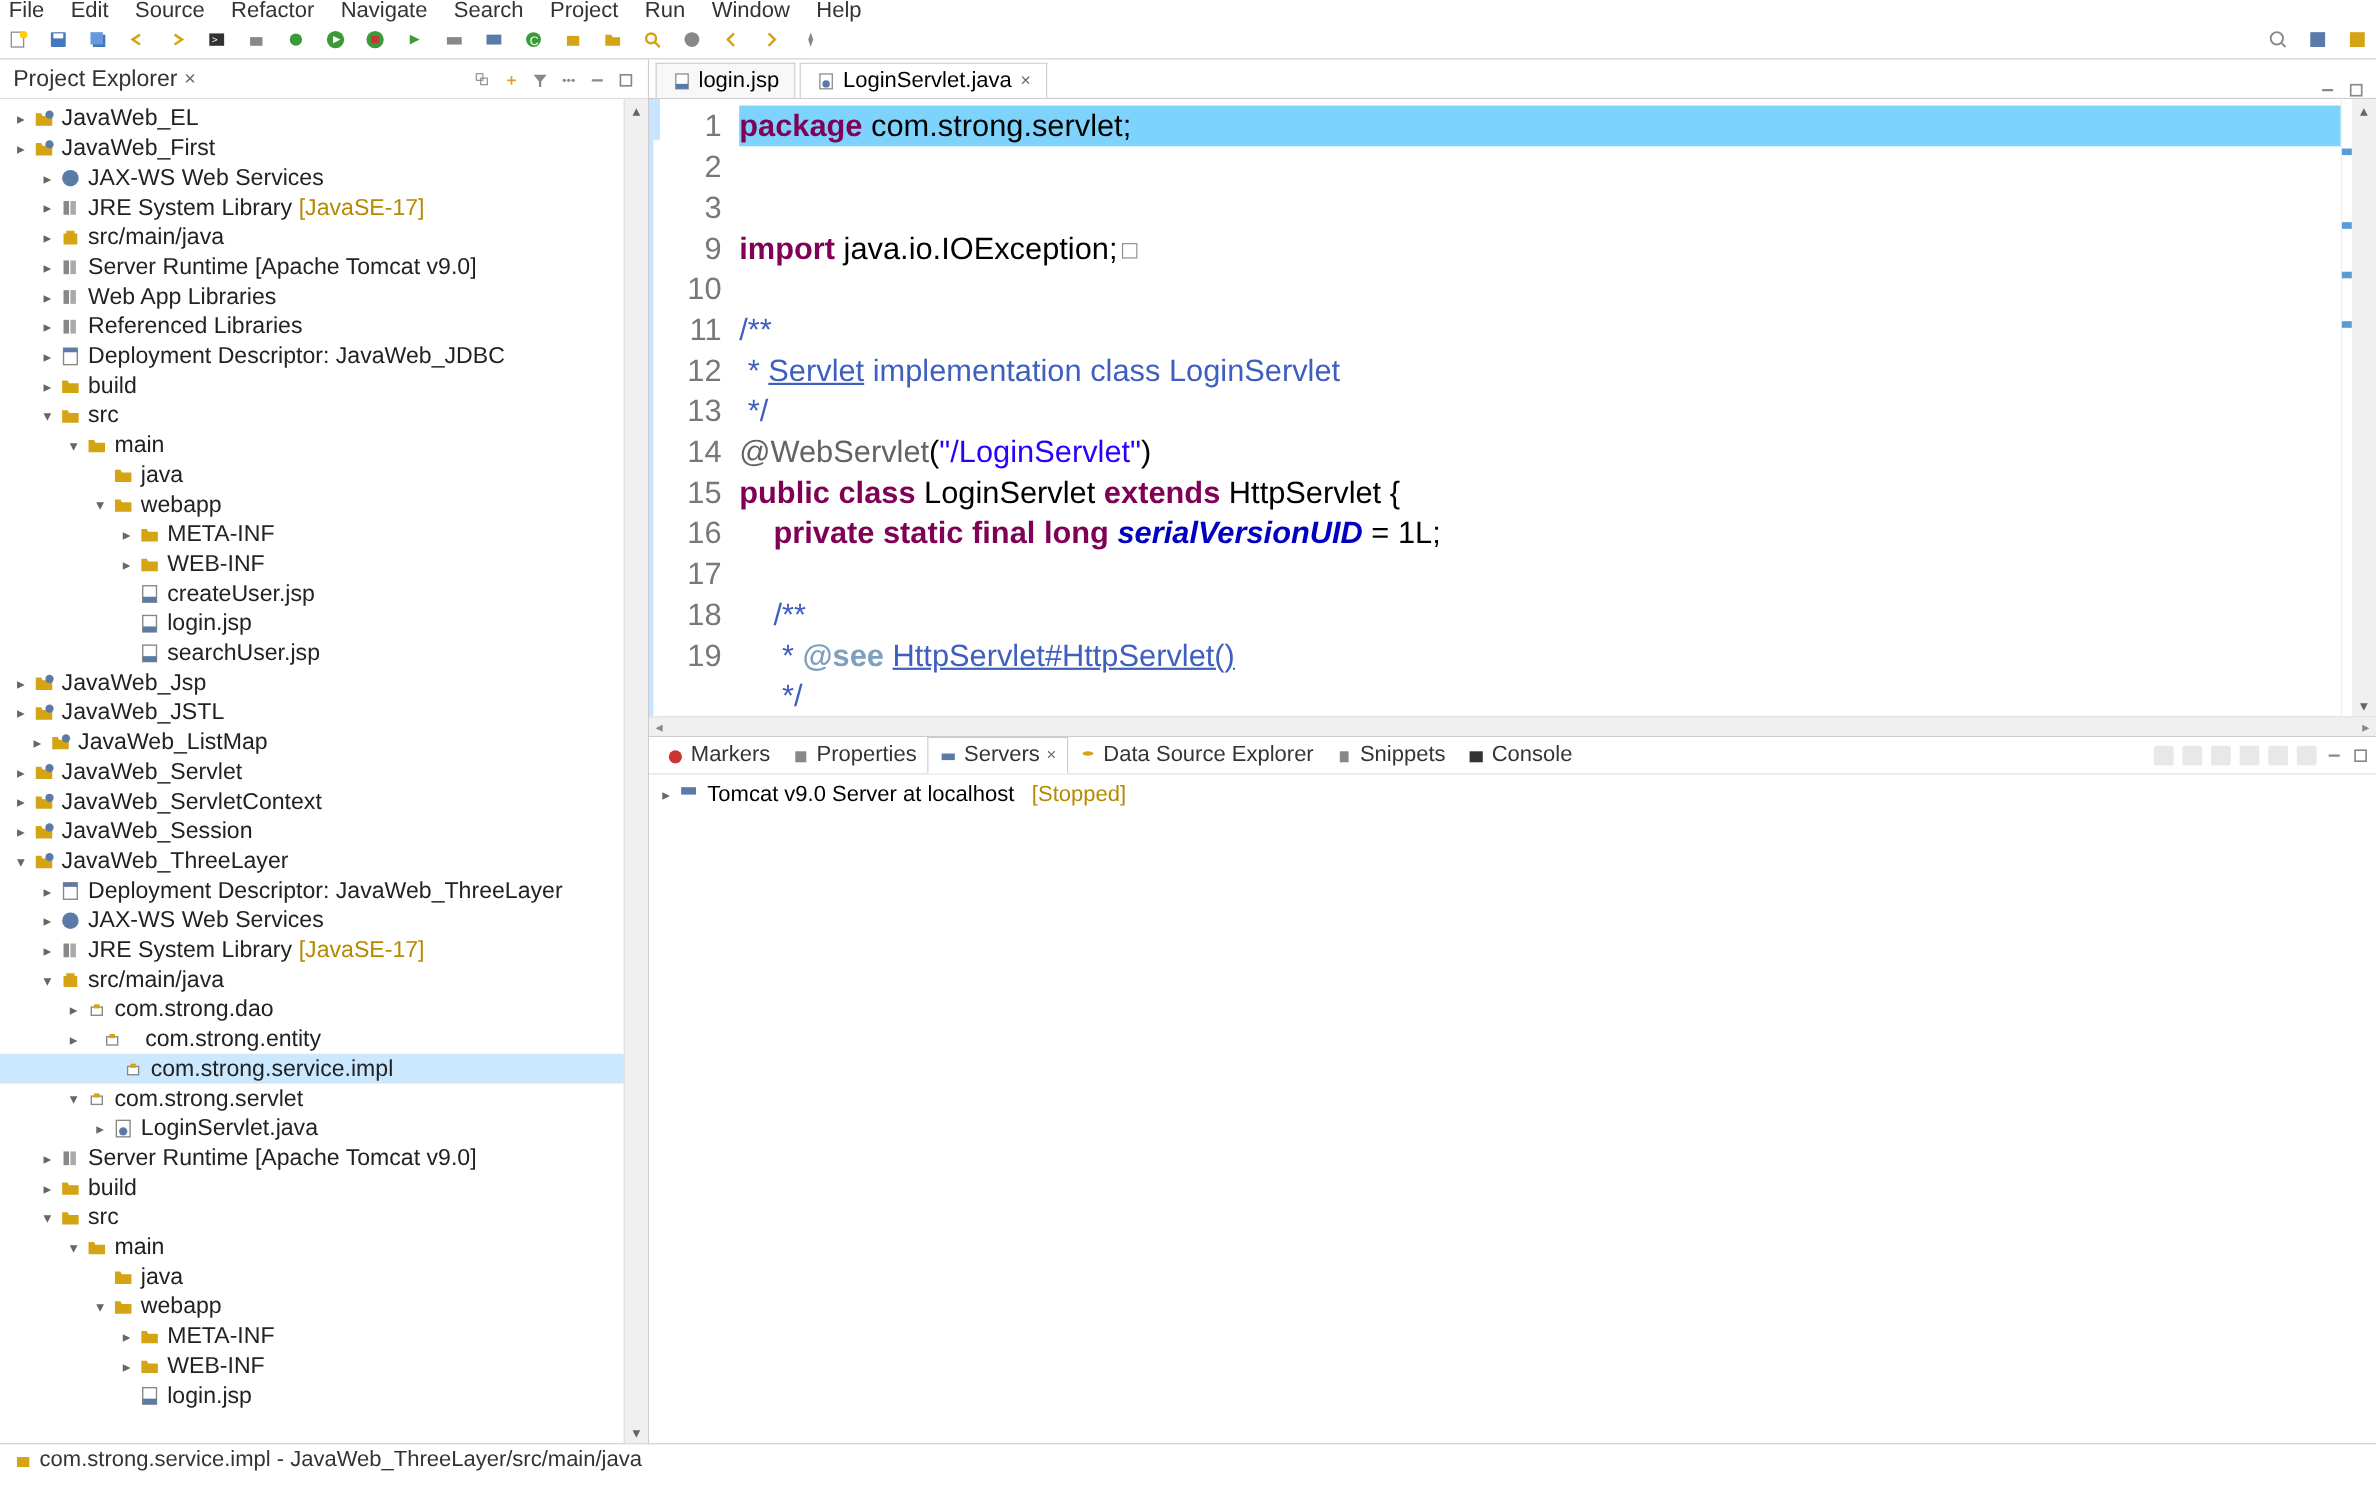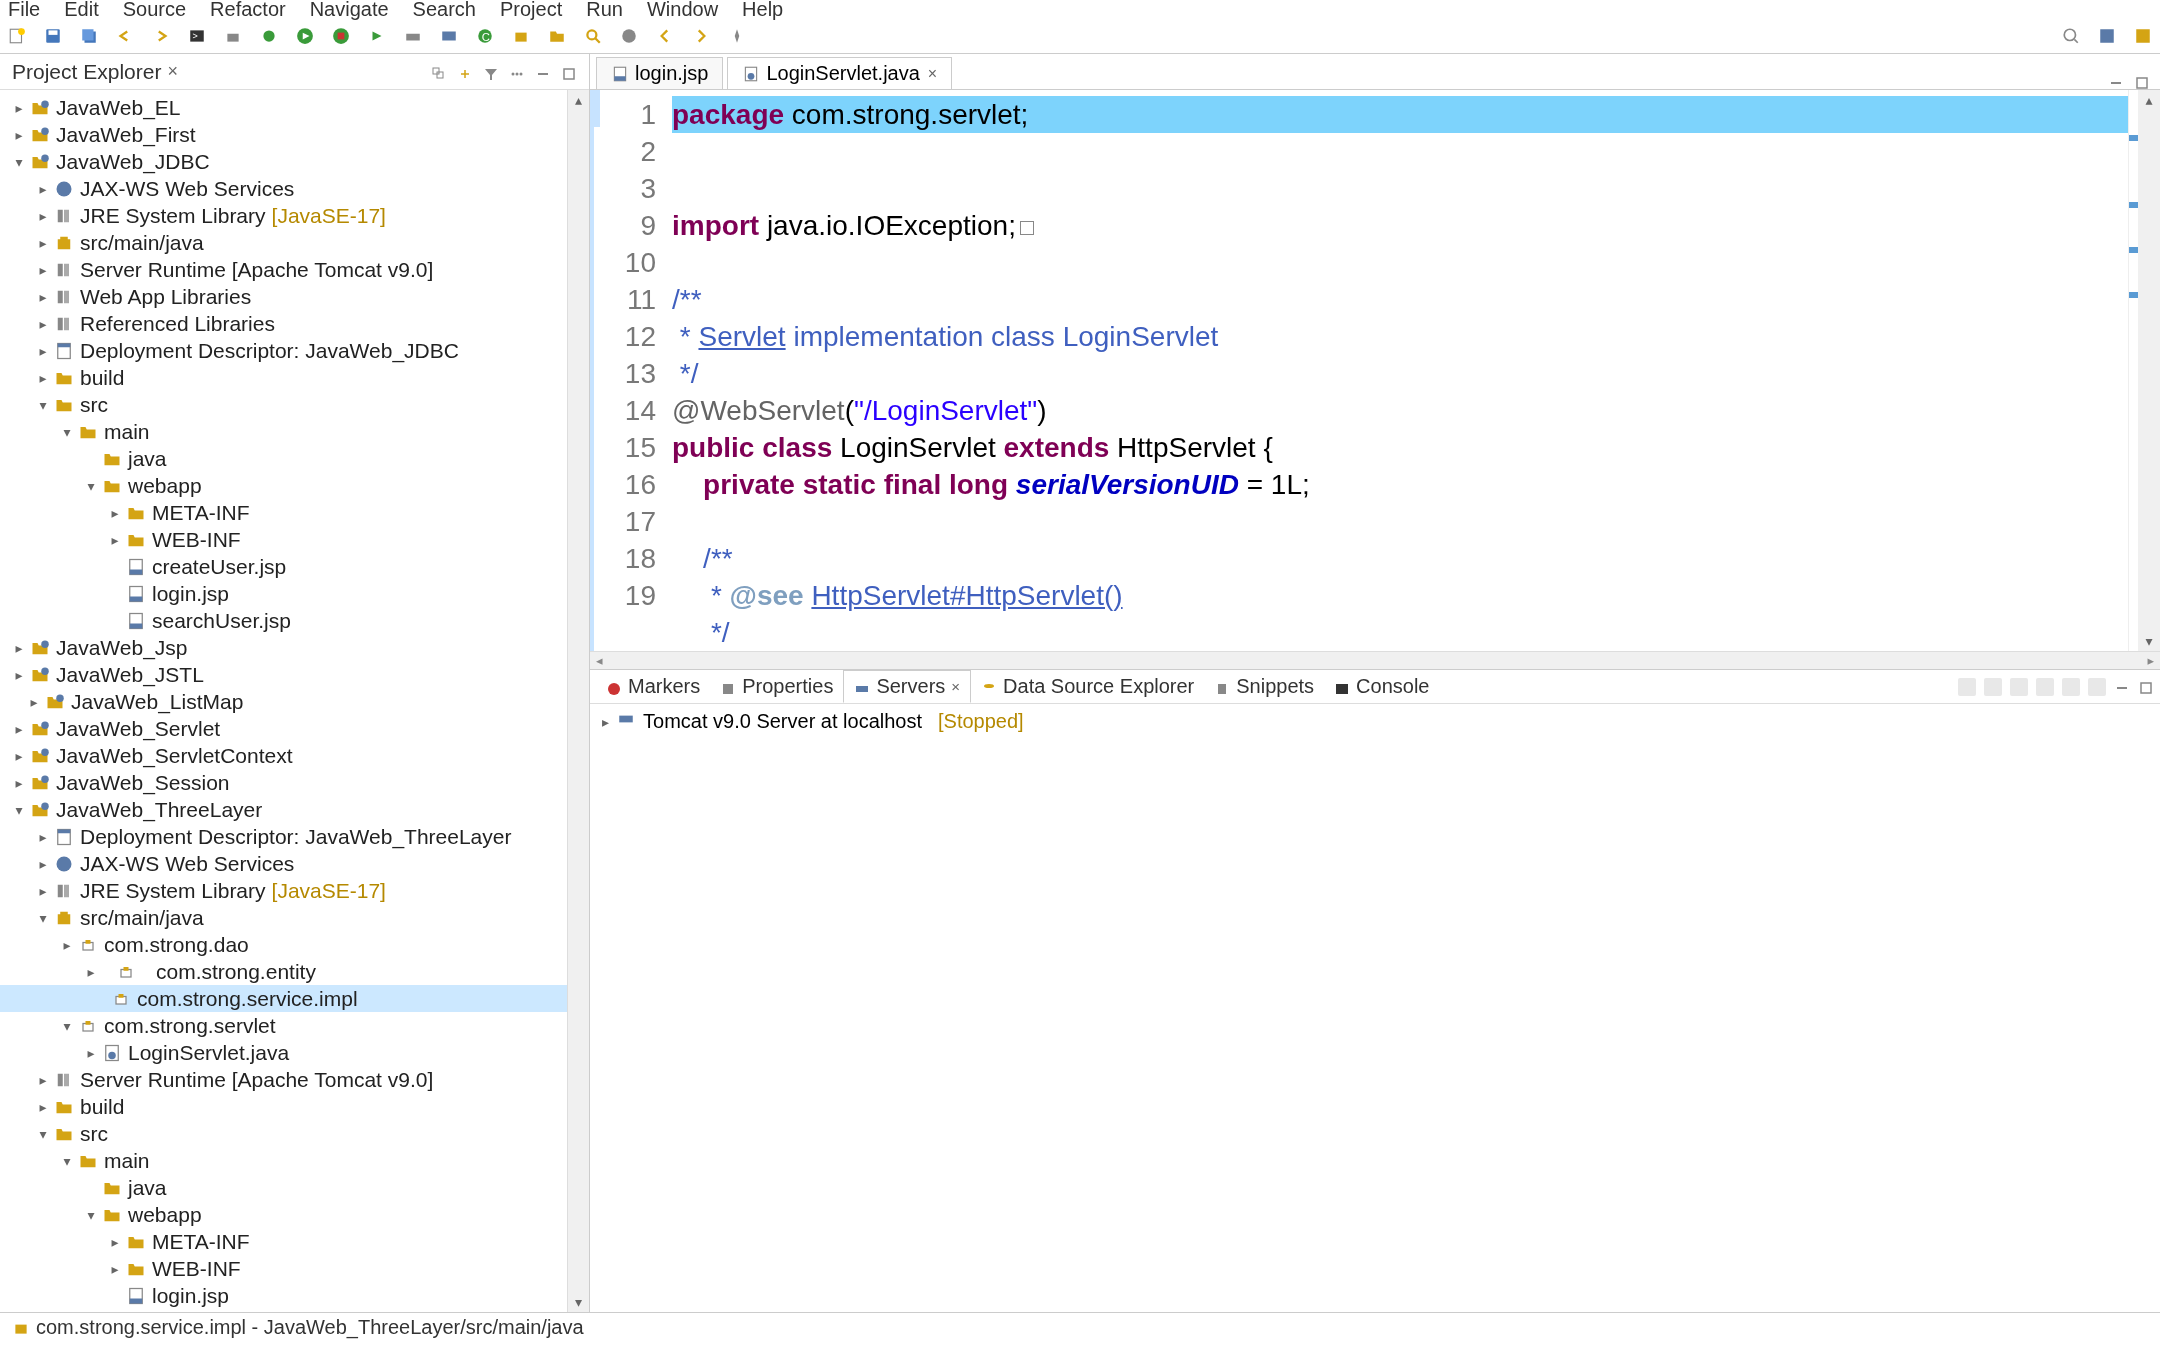--- a/index.html
+++ b/index.html
@@ -228,29 +228,262 @@
         <div class="tree-row" style="padding-left: 10px;">
           <span class="twisty collapsed"></span>
           <span class="node-icon">
             <svg viewBox="0 0 16 16">
               <path d="M2 4 L6 4 L7 6 L14 6 L14 13 L2 13 Z" fill="#d4a414"></path>
               <circle cx="12" cy="5" r="3" fill="#5a7aa8"></circle>
             </svg>
           </span>
           <span class="node-label">JavaWeb_First</span>
         </div>
+        <div class="tree-row" style="padding-left: 34px;">
+          <span class="twisty collapsed"></span>
+          <span class="node-icon">
+            <svg viewBox="0 0 16 16">
+              <circle cx="8" cy="8" r="6" fill="#5a7aa8"></circle>
+            </svg>
+          </span>
+          <span class="node-label">JAX-WS Web Services</span>
+        </div>
+        <div class="tree-row" style="padding-left: 34px;">
+          <span class="twisty collapsed"></span>
+          <span class="node-icon">
+            <svg viewBox="0 0 16 16">
+              <rect x="3" y="3" width="4" height="10" fill="#888"></rect>
+              <rect x="8" y="3" width="4" height="10" fill="#aaa"></rect>
+            </svg>
+          </span>
+          <span class="node-label">JRE System Library</span>
+          <span class="node-decor">[JavaSE-17]</span>
+        </div>
+        <div class="tree-row" style="padding-left: 34px;">
+          <span class="twisty collapsed"></span>
+          <span class="node-icon">
+            <svg viewBox="0 0 16 16">
+              <rect x="3" y="5" width="10" height="8" fill="#d4a414"></rect>
+              <rect x="5" y="3" width="6" height="3" fill="#d4a414"></rect>
+            </svg>
+          </span>
+          <span class="node-label">src/main/java</span>
+        </div>
+        <div class="tree-row" style="padding-left: 34px;">
+          <span class="twisty collapsed"></span>
+          <span class="node-icon">
+            <svg viewBox="0 0 16 16">
+              <rect x="3" y="3" width="4" height="10" fill="#888"></rect>
+              <rect x="8" y="3" width="4" height="10" fill="#aaa"></rect>
+            </svg>
+          </span>
+          <span class="node-label">Server Runtime [Apache Tomcat v9.0]</span>
+        </div>
+        <div class="tree-row" style="padding-left: 34px;">
+          <span class="twisty collapsed"></span>
+          <span class="node-icon">
+            <svg viewBox="0 0 16 16">
+              <rect x="3" y="3" width="4" height="10" fill="#888"></rect>
+              <rect x="8" y="3" width="4" height="10" fill="#aaa"></rect>
+            </svg>
+          </span>
+          <span class="node-label">Web App Libraries</span>
+        </div>
+        <div class="tree-row" style="padding-left: 34px;">
+          <span class="twisty collapsed"></span>
+          <span class="node-icon">
+            <svg viewBox="0 0 16 16">
+              <rect x="3" y="3" width="4" height="10" fill="#888"></rect>
+              <rect x="8" y="3" width="4" height="10" fill="#aaa"></rect>
+            </svg>
+          </span>
+          <span class="node-label">Referenced Libraries</span>
+        </div>
+        <div class="tree-row" style="padding-left: 34px;">
+          <span class="twisty collapsed"></span>
+          <span class="node-icon">
+            <svg viewBox="0 0 16 16">
+              <rect x="3" y="2" width="10" height="12" fill="#fff" stroke="#888"></rect>
+              <rect x="3" y="2" width="10" height="3" fill="#5a7aa8"></rect>
+            </svg>
+          </span>
+          <span class="node-label">Deployment Descriptor: JavaWeb_JDBC</span>
+        </div>
+        <div class="tree-row" style="padding-left: 34px;">
+          <span class="twisty collapsed"></span>
+          <span class="node-icon">
+            <svg viewBox="0 0 16 16">
+              <path d="M2 4 L6 4 L7 6 L14 6 L14 13 L2 13 Z" fill="#d4a414"></path>
+            </svg>
+          </span>
+          <span class="node-label">build</span>
+        </div>
+        <div class="tree-row" style="padding-left: 34px;">
+          <span class="twisty expanded"></span>
+          <span class="node-icon">
+            <svg viewBox="0 0 16 16">
+              <path d="M2 4 L6 4 L7 6 L14 6 L14 13 L2 13 Z" fill="#d4a414"></path>
+            </svg>
+          </span>
+          <span class="node-label">src</span>
+        </div>
+        <div class="tree-row" style="padding-left: 58px;">
+          <span class="twisty expanded"></span>
+          <span class="node-icon">
+            <svg viewBox="0 0 16 16">
+              <path d="M2 4 L6 4 L7 6 L14 6 L14 13 L2 13 Z" fill="#d4a414"></path>
+            </svg>
+          </span>
+          <span class="node-label">main</span>
+        </div>
+        <div class="tree-row" style="padding-left: 82px;">
+          <span class="twisty none"></span>
+          <span class="node-icon">
+            <svg viewBox="0 0 16 16">
+              <path d="M2 4 L6 4 L7 6 L14 6 L14 13 L2 13 Z" fill="#d4a414"></path>
+            </svg>
+          </span>
+          <span class="node-label">java</span>
+        </div>
+        <div class="tree-row" style="padding-left: 82px;">
+          <span class="twisty expanded"></span>
+          <span class="node-icon">
+            <svg viewBox="0 0 16 16">
+              <path d="M2 4 L6 4 L7 6 L14 6 L14 13 L2 13 Z" fill="#d4a414"></path>
+            </svg>
+          </span>
+          <span class="node-label">webapp</span>
+        </div>
+        <div class="tree-row" style="padding-left: 106px;">
+          <span class="twisty collapsed"></span>
+          <span class="node-icon">
+            <svg viewBox="0 0 16 16">
+              <path d="M2 4 L6 4 L7 6 L14 6 L14 13 L2 13 Z" fill="#d4a414"></path>
+            </svg>
+          </span>
+          <span class="node-label">META-INF</span>
+        </div>
+        <div class="tree-row" style="padding-left: 106px;">
+          <span class="twisty collapsed"></span>
+          <span class="node-icon">
+            <svg viewBox="0 0 16 16">
+              <path d="M2 4 L6 4 L7 6 L14 6 L14 13 L2 13 Z" fill="#d4a414"></path>
+            </svg>
+          </span>
+          <span class="node-label">WEB-INF</span>
+        </div>
+        <div class="tree-row" style="padding-left: 106px;">
+          <span class="twisty none"></span>
+          <span class="node-icon">
+            <svg viewBox="0 0 16 16">
+              <rect x="3" y="2" width="10" height="12" fill="#fff" stroke="#888"></rect>
+              <rect x="3" y="10" width="10" height="4" fill="#5a7aa8"></rect>
+            </svg>
+          </span>
+          <span class="node-label">createUser.jsp</span>
+        </div>
+        <div class="tree-row" style="padding-left: 106px;">
+          <span class="twisty none"></span>
+          <span class="node-icon">
+            <svg viewBox="0 0 16 16">
+              <rect x="3" y="2" width="10" height="12" fill="#fff" stroke="#888"></rect>
+              <rect x="3" y="10" width="10" height="4" fill="#5a7aa8"></rect>
+            </svg>
+          </span>
+          <span class="node-label">login.jsp</span>
+        </div>
+        <div class="tree-row" style="padding-left: 106px;">
+          <span class="twisty none"></span>
+          <span class="node-icon">
+            <svg viewBox="0 0 16 16">
+              <rect x="3" y="2" width="10" height="12" fill="#fff" stroke="#888"></rect>
+              <rect x="3" y="10" width="10" height="4" fill="#5a7aa8"></rect>
+            </svg>
+          </span>
+          <span class="node-label">searchUser.jsp</span>
+        </div>
+        <div class="tree-row" style="padding-left: 10px;">
+          <span class="twisty collapsed"></span>
+          <span class="node-icon">
+            <svg viewBox="0 0 16 16">
+              <path d="M2 4 L6 4 L7 6 L14 6 L14 13 L2 13 Z" fill="#d4a414"></path>
+              <circle cx="12" cy="5" r="3" fill="#5a7aa8"></circle>
+            </svg>
+          </span>
+          <span class="node-label">JavaWeb_Jsp</span>
+        </div>
+        <div class="tree-row" style="padding-left: 10px;">
+          <span class="twisty collapsed"></span>
+          <span class="node-icon">
+            <svg viewBox="0 0 16 16">
+              <path d="M2 4 L6 4 L7 6 L14 6 L14 13 L2 13 Z" fill="#d4a414"></path>
+              <circle cx="12" cy="5" r="3" fill="#5a7aa8"></circle>
+            </svg>
+          </span>
+          <span class="node-label">JavaWeb_JSTL</span>
+        </div>
+        <div class="tree-row" style="padding-left: 25px;">
+          <span class="twisty collapsed"></span>
+          <span class="node-icon">
+            <svg viewBox="0 0 16 16">
+              <path d="M2 4 L6 4 L7 6 L14 6 L14 13 L2 13 Z" fill="#d4a414"></path>
+              <circle cx="12" cy="5" r="3" fill="#5a7aa8"></circle>
+            </svg>
+          </span>
+          <span class="node-label">JavaWeb_ListMap</span>
+        </div>
+        <div class="tree-row" style="padding-left: 10px;">
+          <span class="twisty collapsed"></span>
+          <span class="node-icon">
+            <svg viewBox="0 0 16 16">
+              <path d="M2 4 L6 4 L7 6 L14 6 L14 13 L2 13 Z" fill="#d4a414"></path>
+              <circle cx="12" cy="5" r="3" fill="#5a7aa8"></circle>
+            </svg>
+          </span>
+          <span class="node-label">JavaWeb_Servlet</span>
+        </div>
+        <div class="tree-row" style="padding-left: 10px;">
+          <span class="twisty collapsed"></span>
+          <span class="node-icon">
+            <svg viewBox="0 0 16 16">
+              <path d="M2 4 L6 4 L7 6 L14 6 L14 13 L2 13 Z" fill="#d4a414"></path>
+              <circle cx="12" cy="5" r="3" fill="#5a7aa8"></circle>
+            </svg>
+          </span>
+          <span class="node-label">JavaWeb_ServletContext</span>
+        </div>
+        <div class="tree-row" style="padding-left: 10px;">
+          <span class="twisty collapsed"></span>
+          <span class="node-icon">
+            <svg viewBox="0 0 16 16">
+              <path d="M2 4 L6 4 L7 6 L14 6 L14 13 L2 13 Z" fill="#d4a414"></path>
+              <circle cx="12" cy="5" r="3" fill="#5a7aa8"></circle>
+            </svg>
+          </span>
+          <span class="node-label">JavaWeb_Session</span>
+        </div>
         <div class="tree-row" style="padding-left: 10px;">
           <span class="twisty expanded"></span>
           <span class="node-icon">
             <svg viewBox="0 0 16 16">
               <path d="M2 4 L6 4 L7 6 L14 6 L14 13 L2 13 Z" fill="#d4a414"></path>
               <circle cx="12" cy="5" r="3" fill="#5a7aa8"></circle>
             </svg>
           </span>
-          <span class="node-label">JavaWeb_JDBC</span>
+          <span class="node-label">JavaWeb_ThreeLayer</span>
+        </div>
+        <div class="tree-row" style="padding-left: 34px;">
+          <span class="twisty collapsed"></span>
+          <span class="node-icon">
+            <svg viewBox="0 0 16 16">
+              <rect x="3" y="2" width="10" height="12" fill="#fff" stroke="#888"></rect>
+              <rect x="3" y="2" width="10" height="3" fill="#5a7aa8"></rect>
+            </svg>
+          </span>
+          <span class="node-label">Deployment Descriptor: JavaWeb_ThreeLayer</span>
         </div>
         <div class="tree-row" style="padding-left: 34px;">
           <span class="twisty collapsed"></span>
           <span class="node-icon">
             <svg viewBox="0 0 16 16">
               <circle cx="8" cy="8" r="6" fill="#5a7aa8"></circle>
             </svg>
           </span>
           <span class="node-label">JAX-WS Web Services</span>
         </div>
@@ -259,283 +492,40 @@
           <span class="node-icon">
             <svg viewBox="0 0 16 16">
               <rect x="3" y="3" width="4" height="10" fill="#888"></rect>
               <rect x="8" y="3" width="4" height="10" fill="#aaa"></rect>
             </svg>
           </span>
           <span class="node-label">JRE System Library</span>
           <span class="node-decor">[JavaSE-17]</span>
         </div>
         <div class="tree-row" style="padding-left: 34px;">
-          <span class="twisty collapsed"></span>
+          <span class="twisty expanded"></span>
           <span class="node-icon">
             <svg viewBox="0 0 16 16">
               <rect x="3" y="5" width="10" height="8" fill="#d4a414"></rect>
               <rect x="5" y="3" width="6" height="3" fill="#d4a414"></rect>
             </svg>
           </span>
           <span class="node-label">src/main/java</span>
         </div>
-        <div class="tree-row" style="padding-left: 34px;">
-          <span class="twisty collapsed"></span>
-          <span class="node-icon">
-            <svg viewBox="0 0 16 16">
-              <rect x="3" y="3" width="4" height="10" fill="#888"></rect>
-              <rect x="8" y="3" width="4" height="10" fill="#aaa"></rect>
-            </svg>
-          </span>
-          <span class="node-label">Server Runtime [Apache Tomcat v9.0]</span>
-        </div>
-        <div class="tree-row" style="padding-left: 34px;">
-          <span class="twisty collapsed"></span>
-          <span class="node-icon">
-            <svg viewBox="0 0 16 16">
-              <rect x="3" y="3" width="4" height="10" fill="#888"></rect>
-              <rect x="8" y="3" width="4" height="10" fill="#aaa"></rect>
-            </svg>
-          </span>
-          <span class="node-label">Web App Libraries</span>
-        </div>
-        <div class="tree-row" style="padding-left: 34px;">
-          <span class="twisty collapsed"></span>
-          <span class="node-icon">
-            <svg viewBox="0 0 16 16">
-              <rect x="3" y="3" width="4" height="10" fill="#888"></rect>
-              <rect x="8" y="3" width="4" height="10" fill="#aaa"></rect>
-            </svg>
-          </span>
-          <span class="node-label">Referenced Libraries</span>
-        </div>
-        <div class="tree-row" style="padding-left: 34px;">
-          <span class="twisty collapsed"></span>
-          <span class="node-icon">
-            <svg viewBox="0 0 16 16">
-              <rect x="3" y="2" width="10" height="12" fill="#fff" stroke="#888"></rect>
-              <rect x="3" y="2" width="10" height="3" fill="#5a7aa8"></rect>
-            </svg>
-          </span>
-          <span class="node-label">Deployment Descriptor: JavaWeb_JDBC</span>
-        </div>
-        <div class="tree-row" style="padding-left: 34px;">
-          <span class="twisty collapsed"></span>
-          <span class="node-icon">
-            <svg viewBox="0 0 16 16">
-              <path d="M2 4 L6 4 L7 6 L14 6 L14 13 L2 13 Z" fill="#d4a414"></path>
-            </svg>
-          </span>
-          <span class="node-label">build</span>
-        </div>
-        <div class="tree-row" style="padding-left: 34px;">
-          <span class="twisty expanded"></span>
-          <span class="node-icon">
-            <svg viewBox="0 0 16 16">
-              <path d="M2 4 L6 4 L7 6 L14 6 L14 13 L2 13 Z" fill="#d4a414"></path>
-            </svg>
-          </span>
-          <span class="node-label">src</span>
-        </div>
-        <div class="tree-row" style="padding-left: 58px;">
-          <span class="twisty expanded"></span>
-          <span class="node-icon">
-            <svg viewBox="0 0 16 16">
-              <path d="M2 4 L6 4 L7 6 L14 6 L14 13 L2 13 Z" fill="#d4a414"></path>
-            </svg>
-          </span>
-          <span class="node-label">main</span>
-        </div>
-        <div class="tree-row" style="padding-left: 82px;">
-          <span class="twisty none"></span>
-          <span class="node-icon">
-            <svg viewBox="0 0 16 16">
-              <path d="M2 4 L6 4 L7 6 L14 6 L14 13 L2 13 Z" fill="#d4a414"></path>
-            </svg>
-          </span>
-          <span class="node-label">java</span>
-        </div>
-        <div class="tree-row" style="padding-left: 82px;">
-          <span class="twisty expanded"></span>
-          <span class="node-icon">
-            <svg viewBox="0 0 16 16">
-              <path d="M2 4 L6 4 L7 6 L14 6 L14 13 L2 13 Z" fill="#d4a414"></path>
-            </svg>
-          </span>
-          <span class="node-label">webapp</span>
-        </div>
-        <div class="tree-row" style="padding-left: 106px;">
-          <span class="twisty collapsed"></span>
-          <span class="node-icon">
-            <svg viewBox="0 0 16 16">
-              <path d="M2 4 L6 4 L7 6 L14 6 L14 13 L2 13 Z" fill="#d4a414"></path>
-            </svg>
-          </span>
-          <span class="node-label">META-INF</span>
-        </div>
-        <div class="tree-row" style="padding-left: 106px;">
-          <span class="twisty collapsed"></span>
-          <span class="node-icon">
-            <svg viewBox="0 0 16 16">
-              <path d="M2 4 L6 4 L7 6 L14 6 L14 13 L2 13 Z" fill="#d4a414"></path>
-            </svg>
-          </span>
-          <span class="node-label">WEB-INF</span>
-        </div>
-        <div class="tree-row" style="padding-left: 106px;">
-          <span class="twisty none"></span>
-          <span class="node-icon">
-            <svg viewBox="0 0 16 16">
-              <rect x="3" y="2" width="10" height="12" fill="#fff" stroke="#888"></rect>
-              <rect x="3" y="10" width="10" height="4" fill="#5a7aa8"></rect>
-            </svg>
-          </span>
-          <span class="node-label">createUser.jsp</span>
-        </div>
-        <div class="tree-row" style="padding-left: 106px;">
-          <span class="twisty none"></span>
-          <span class="node-icon">
-            <svg viewBox="0 0 16 16">
-              <rect x="3" y="2" width="10" height="12" fill="#fff" stroke="#888"></rect>
-              <rect x="3" y="10" width="10" height="4" fill="#5a7aa8"></rect>
-            </svg>
-          </span>
-          <span class="node-label">login.jsp</span>
-        </div>
-        <div class="tree-row" style="padding-left: 106px;">
-          <span class="twisty none"></span>
-          <span class="node-icon">
-            <svg viewBox="0 0 16 16">
-              <rect x="3" y="2" width="10" height="12" fill="#fff" stroke="#888"></rect>
-              <rect x="3" y="10" width="10" height="4" fill="#5a7aa8"></rect>
-            </svg>
-          </span>
-          <span class="node-label">searchUser.jsp</span>
-        </div>
-        <div class="tree-row" style="padding-left: 10px;">
-          <span class="twisty collapsed"></span>
-          <span class="node-icon">
-            <svg viewBox="0 0 16 16">
-              <path d="M2 4 L6 4 L7 6 L14 6 L14 13 L2 13 Z" fill="#d4a414"></path>
-              <circle cx="12" cy="5" r="3" fill="#5a7aa8"></circle>
-            </svg>
-          </span>
-          <span class="node-label">JavaWeb_Jsp</span>
-        </div>
-        <div class="tree-row" style="padding-left: 10px;">
-          <span class="twisty collapsed"></span>
-          <span class="node-icon">
-            <svg viewBox="0 0 16 16">
-              <path d="M2 4 L6 4 L7 6 L14 6 L14 13 L2 13 Z" fill="#d4a414"></path>
-              <circle cx="12" cy="5" r="3" fill="#5a7aa8"></circle>
-            </svg>
-          </span>
-          <span class="node-label">JavaWeb_JSTL</span>
-        </div>
-        <div class="tree-row" style="padding-left: 25px;">
-          <span class="twisty collapsed"></span>
-          <span class="node-icon">
-            <svg viewBox="0 0 16 16">
-              <path d="M2 4 L6 4 L7 6 L14 6 L14 13 L2 13 Z" fill="#d4a414"></path>
-              <circle cx="12" cy="5" r="3" fill="#5a7aa8"></circle>
-            </svg>
-          </span>
-          <span class="node-label">JavaWeb_ListMap</span>
-        </div>
-        <div class="tree-row" style="padding-left: 10px;">
-          <span class="twisty collapsed"></span>
-          <span class="node-icon">
-            <svg viewBox="0 0 16 16">
-              <path d="M2 4 L6 4 L7 6 L14 6 L14 13 L2 13 Z" fill="#d4a414"></path>
-              <circle cx="12" cy="5" r="3" fill="#5a7aa8"></circle>
-            </svg>
-          </span>
-          <span class="node-label">JavaWeb_Servlet</span>
-        </div>
-        <div class="tree-row" style="padding-left: 10px;">
-          <span class="twisty collapsed"></span>
-          <span class="node-icon">
-            <svg viewBox="0 0 16 16">
-              <path d="M2 4 L6 4 L7 6 L14 6 L14 13 L2 13 Z" fill="#d4a414"></path>
-              <circle cx="12" cy="5" r="3" fill="#5a7aa8"></circle>
-            </svg>
-          </span>
-          <span class="node-label">JavaWeb_ServletContext</span>
-        </div>
-        <div class="tree-row" style="padding-left: 10px;">
-          <span class="twisty collapsed"></span>
-          <span class="node-icon">
-            <svg viewBox="0 0 16 16">
-              <path d="M2 4 L6 4 L7 6 L14 6 L14 13 L2 13 Z" fill="#d4a414"></path>
-              <circle cx="12" cy="5" r="3" fill="#5a7aa8"></circle>
-            </svg>
-          </span>
-          <span class="node-label">JavaWeb_Session</span>
-        </div>
-        <div class="tree-row" style="padding-left: 10px;">
-          <span class="twisty expanded"></span>
-          <span class="node-icon">
-            <svg viewBox="0 0 16 16">
-              <path d="M2 4 L6 4 L7 6 L14 6 L14 13 L2 13 Z" fill="#d4a414"></path>
-              <circle cx="12" cy="5" r="3" fill="#5a7aa8"></circle>
-            </svg>
-          </span>
-          <span class="node-label">JavaWeb_ThreeLayer</span>
-        </div>
-        <div class="tree-row" style="padding-left: 34px;">
-          <span class="twisty collapsed"></span>
-          <span class="node-icon">
-            <svg viewBox="0 0 16 16">
-              <rect x="3" y="2" width="10" height="12" fill="#fff" stroke="#888"></rect>
-              <rect x="3" y="2" width="10" height="3" fill="#5a7aa8"></rect>
-            </svg>
-          </span>
-          <span class="node-label">Deployment Descriptor: JavaWeb_ThreeLayer</span>
-        </div>
-        <div class="tree-row" style="padding-left: 34px;">
-          <span class="twisty collapsed"></span>
-          <span class="node-icon">
-            <svg viewBox="0 0 16 16">
-              <circle cx="8" cy="8" r="6" fill="#5a7aa8"></circle>
-            </svg>
-          </span>
-          <span class="node-label">JAX-WS Web Services</span>
-        </div>
-        <div class="tree-row" style="padding-left: 34px;">
-          <span class="twisty collapsed"></span>
-          <span class="node-icon">
-            <svg viewBox="0 0 16 16">
-              <rect x="3" y="3" width="4" height="10" fill="#888"></rect>
-              <rect x="8" y="3" width="4" height="10" fill="#aaa"></rect>
-            </svg>
-          </span>
-          <span class="node-label">JRE System Library</span>
-          <span class="node-decor">[JavaSE-17]</span>
-        </div>
-        <div class="tree-row" style="padding-left: 34px;">
-          <span class="twisty expanded"></span>
-          <span class="node-icon">
-            <svg viewBox="0 0 16 16">
-              <rect x="3" y="5" width="10" height="8" fill="#d4a414"></rect>
-              <rect x="5" y="3" width="6" height="3" fill="#d4a414"></rect>
-            </svg>
-          </span>
-          <span class="node-label">src/main/java</span>
-        </div>
         <div class="tree-row" style="padding-left: 58px;">
           <span class="twisty collapsed"></span>
           <span class="node-icon">
             <svg viewBox="0 0 16 16">
               <rect x="4" y="6" width="8" height="6" fill="#fff" stroke="#888"></rect>
               <rect x="6" y="4" width="4" height="3" fill="#d4a414"></rect>
             </svg>
           </span>
           <span class="node-label">com.strong.dao</span>
         </div>
-        <div class="tree-row" style="padding-left: 82px; gap: 14px;">
+        <div class="tree-row" style="padding-left: 58px; gap: 14px;">
           <span class="twisty collapsed"></span>
           <span class="node-icon">
             <svg viewBox="0 0 16 16">
               <rect x="4" y="6" width="8" height="6" fill="#fff" stroke="#888"></rect>
               <rect x="6" y="4" width="4" height="3" fill="#d4a414"></rect>
             </svg>
           </span>
           <span class="node-label">com.strong.entity</span>
         </div>
         <div class="tree-row selected" style="padding-left: 91px;">

